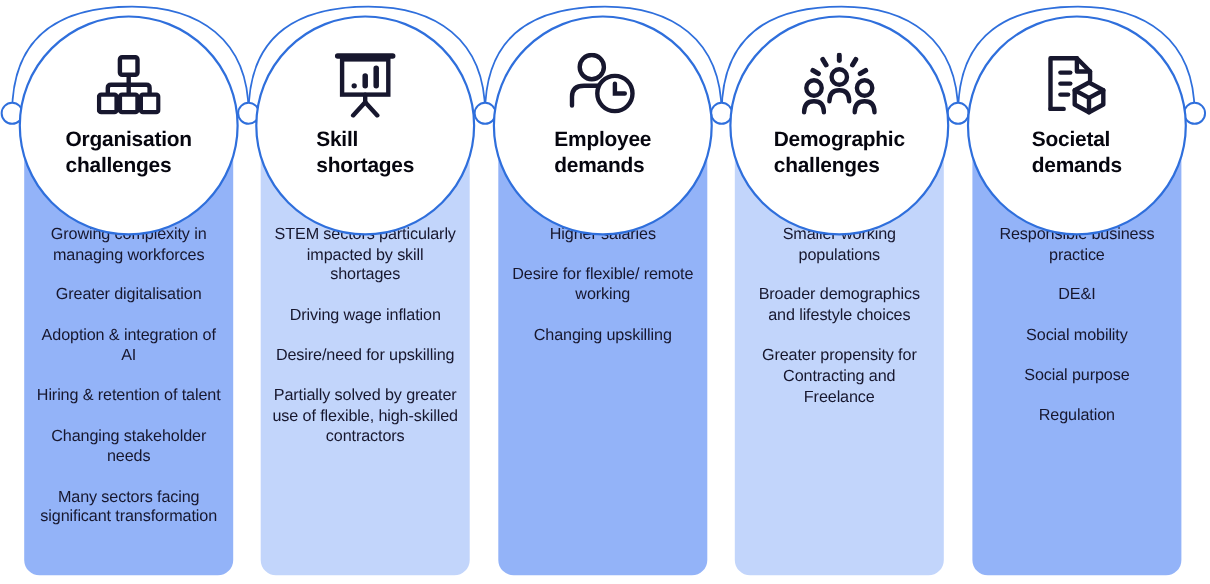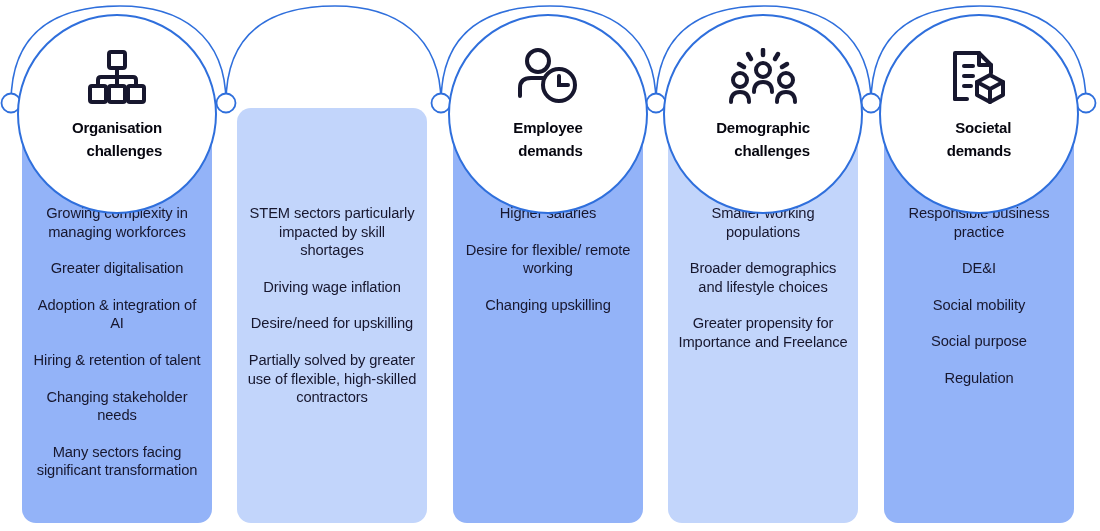--- a/index.html
+++ b/index.html
@@ -84,25 +84,25 @@
   }
   .icon-wrap {
     margin-top: 28px;
     height: 66px;
     display: flex;
     align-items: center;
     justify-content: center;
   }
   .circle-title {
     margin-top: 6px;
-    font-size: 15px;
+    font-size: 19px;
     line-height: 23px;
     font-weight: bold;
     color: #06060f;
-    text-align: right;
+    text-align: left;
     letter-spacing: -0.2px;
     padding: 0 14px;
   }
   svg { display: block; }
 </style>
 </head>
 <body>
 
 <div id="infographic">
 
@@ -153,20 +153,38 @@
       </div>
     </div>
 
     <div class="column" style="left:237px;">
       <div class="panel shade-light">
         <p class="bullet">STEM sectors particularly impacted by skill shortages</p>
         <p class="bullet">Driving wage inflation</p>
         <p class="bullet">Desire/need for upskilling</p>
         <p class="bullet">Partially solved by greater use of flexible, high-skilled contractors</p>
       </div>
+      <div class="circle">
+        <div class="icon-wrap">
+          <svg width="58" height="60" viewBox="0 0 58 60" fill="none" stroke="#17172e" stroke-width="4" stroke-linecap="round">
+            <path d="M4 4 L54 4" stroke-width="5"></path>
+            <rect x="8" y="7" width="42" height="32"></rect>
+            <path d="M29 39 L29 46"></path>
+            <path d="M29 46 L18 58"></path>
+            <path d="M29 46 L40 58"></path>
+            <circle cx="19" cy="31" r="2.4" fill="#17172e" stroke="none"></circle>
+            <path d="M29 31 L29 22" stroke-width="5"></path>
+            <path d="M39 31 L39 15" stroke-width="5"></path>
+          </svg>
+        </div>
+        <div class="circle-title">
+          <span>Skill</span><br>
+          <span>shortages</span>
+        </div>
+      </div>
     </div>
 
     <div class="column" style="left:453px;">
       <div class="panel shade-dark">
         <p class="bullet">Higher salaries</p>
         <p class="bullet">Desire for flexible/ remote working</p>
         <p class="bullet">Changing upskilling</p>
       </div>
       <div class="circle">
         <div class="icon-wrap">
@@ -181,21 +199,21 @@
           <span>Employee</span><br>
           <span>demands</span>
         </div>
       </div>
     </div>
 
     <div class="column" style="left:668px;">
       <div class="panel shade-light">
         <p class="bullet">Smaller working populations</p>
         <p class="bullet">Broader demographics and lifestyle choices</p>
-        <p class="bullet">Greater propensity for Importance and Freelance</p>
+        <p class="bullet">Greater propensity for Contracting and Freelance</p>
       </div>
       <div class="circle">
         <div class="icon-wrap">
           <svg width="70" height="58" viewBox="0 0 70 58" fill="none" stroke="#17172e" stroke-width="4" stroke-linecap="round">
             <path d="M35 2 L35 7" stroke-width="4.5"></path>
             <path d="M20 6 L23 11" stroke-width="4.5"></path>
             <path d="M50 6 L47 11" stroke-width="4.5"></path>
             <path d="M11 16 L16 19" stroke-width="4.5"></path>
             <path d="M59 16 L54 19" stroke-width="4.5"></path>
             <circle cx="35" cy="22" r="7"></circle>

